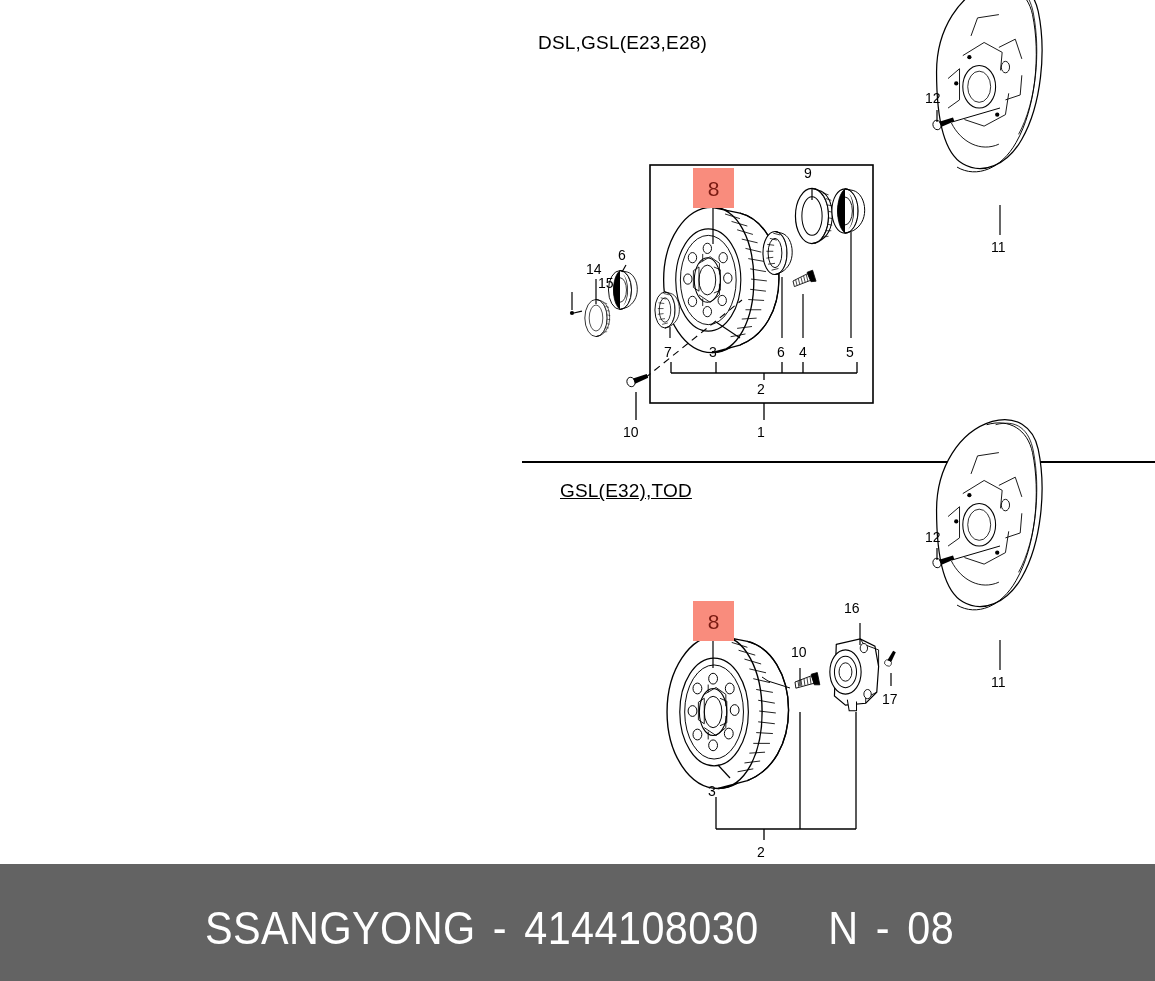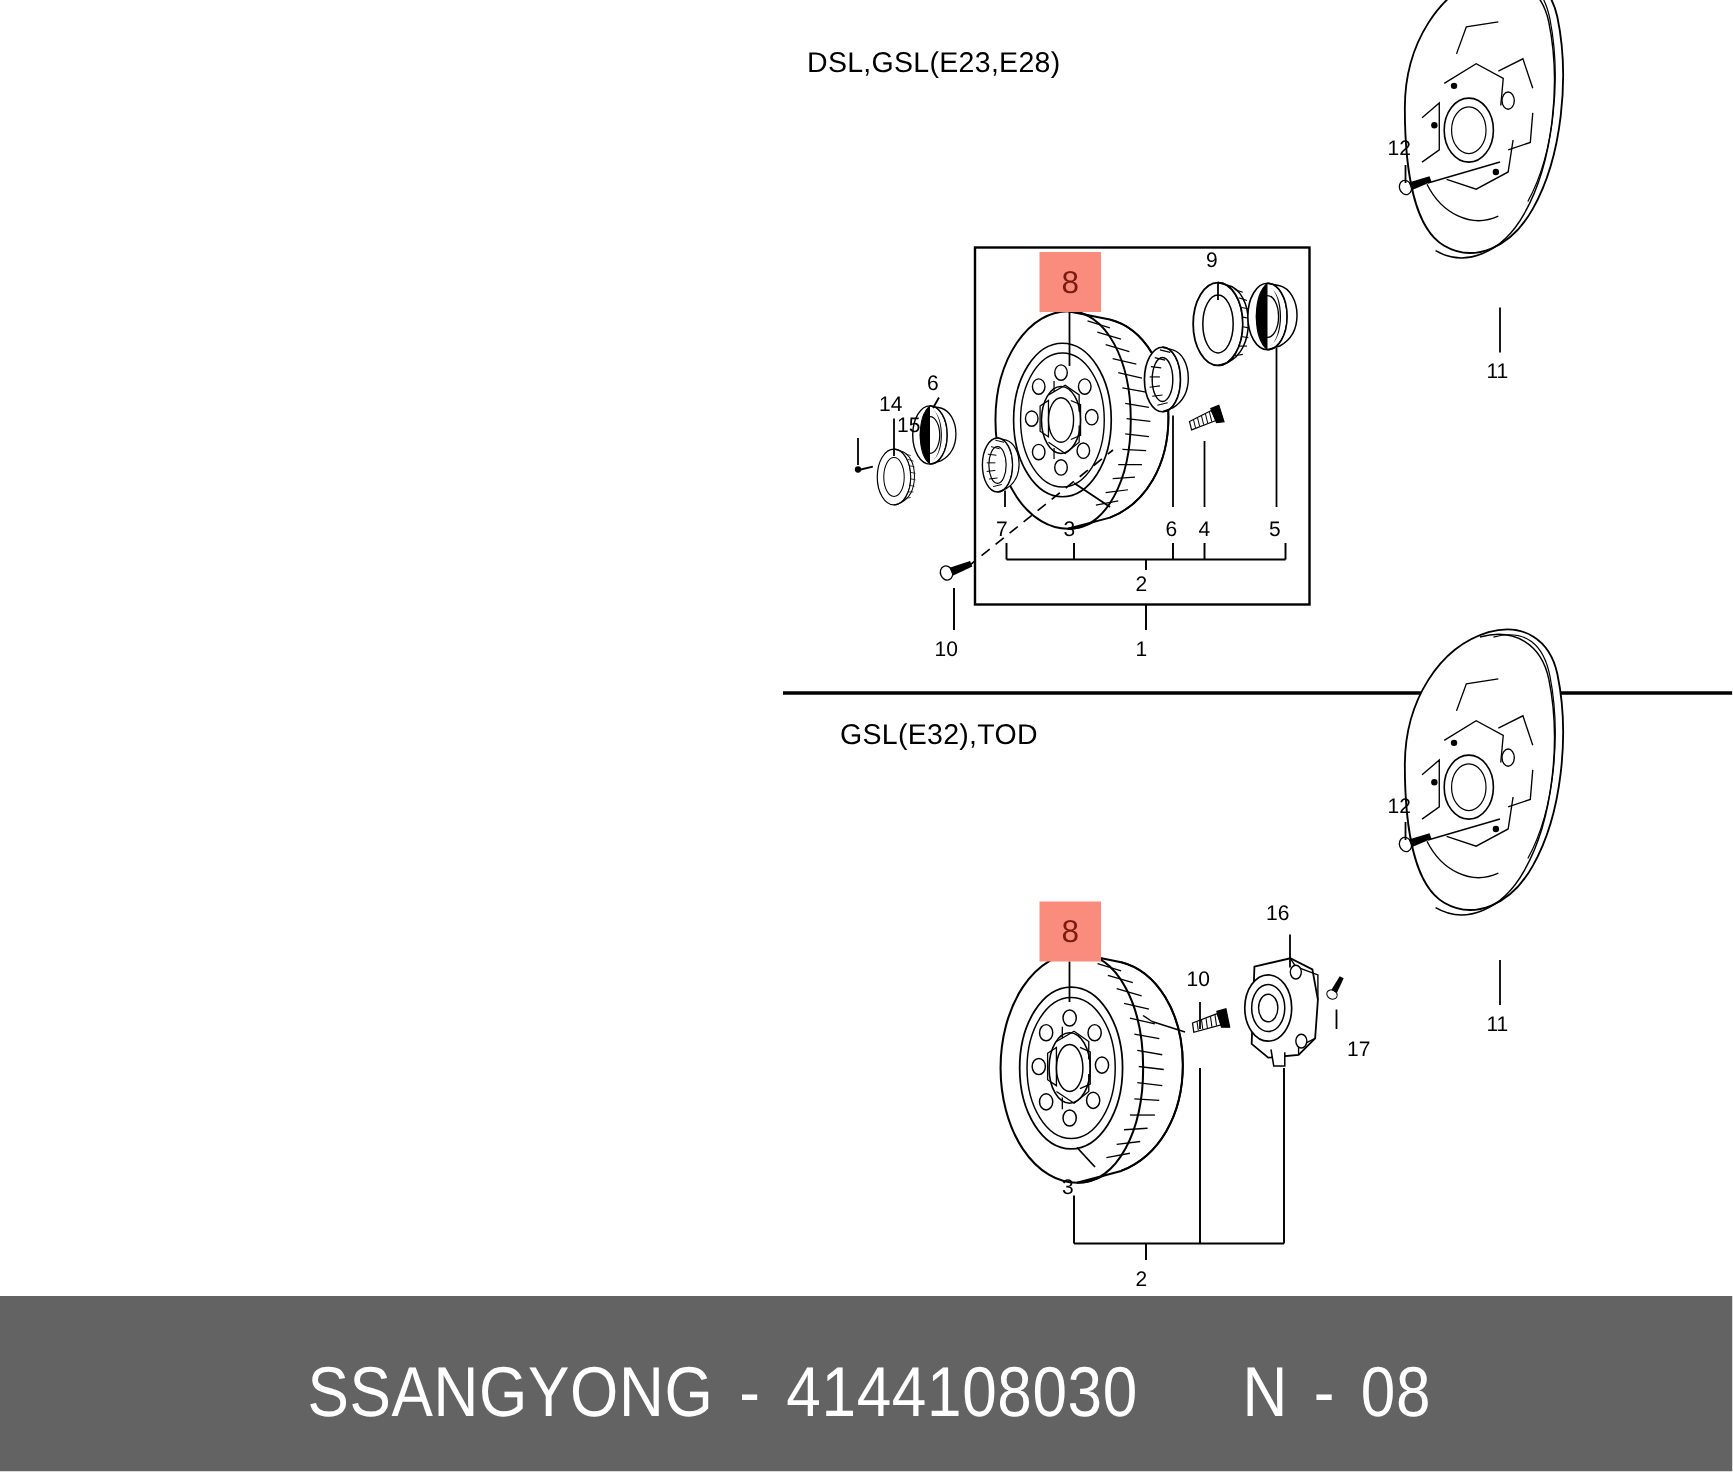--- a/index.html
+++ b/index.html
@@ -29,21 +29,21 @@
     height: 981px;
   }
   .section-title {
     position: absolute;
     font-size: 19px;
     color: #000000;
     letter-spacing: 0.2px;
     white-space: nowrap;
   }
   #title-top { left: 538px; top: 32px; }
-  #title-bottom { left: 560px; top: 480px; }
+  #title-bottom { left: 560px; top: 480px; text-decoration: underline; }
 
   .callout {
     position: absolute;
     font-size: 14px;
     color: #000000;
     white-space: nowrap;
     line-height: 1;
   }
   .hl-box {
     position: absolute;
@@ -400,21 +400,21 @@
   <div class="callout" style="left:623px; top:425px;">10</div>
   <div class="callout" style="left:757px; top:425px;">1</div>
   <div class="callout" style="left:925px; top:91px;">12</div>
   <div class="callout" style="left:991px; top:240px;">11</div>
 
   <div class="hl-box" style="left:693px; top:601px; width:41px; height:40px;">
     <span>8</span>
   </div>
   <div class="callout" style="left:844px; top:601px;">16</div>
   <div class="callout" style="left:791px; top:645px;">10</div>
-  <div class="callout" style="left:882px; top:692px;margin-left:16px;">17</div>
+  <div class="callout" style="left:882px; top:692px;">17</div>
   <div class="callout" style="left:708px; top:784px;">3</div>
   <div class="callout" style="left:757px; top:845px;">2</div>
   <div class="callout" style="left:925px; top:530px;">12</div>
   <div class="callout" style="left:991px; top:675px;">11</div>
 
   <div id="footer-bar"></div>
   <div id="footer-text">
     <span>SSANGYONG</span>
     <span class="sep">-</span>
     <span>4144108030</span>

